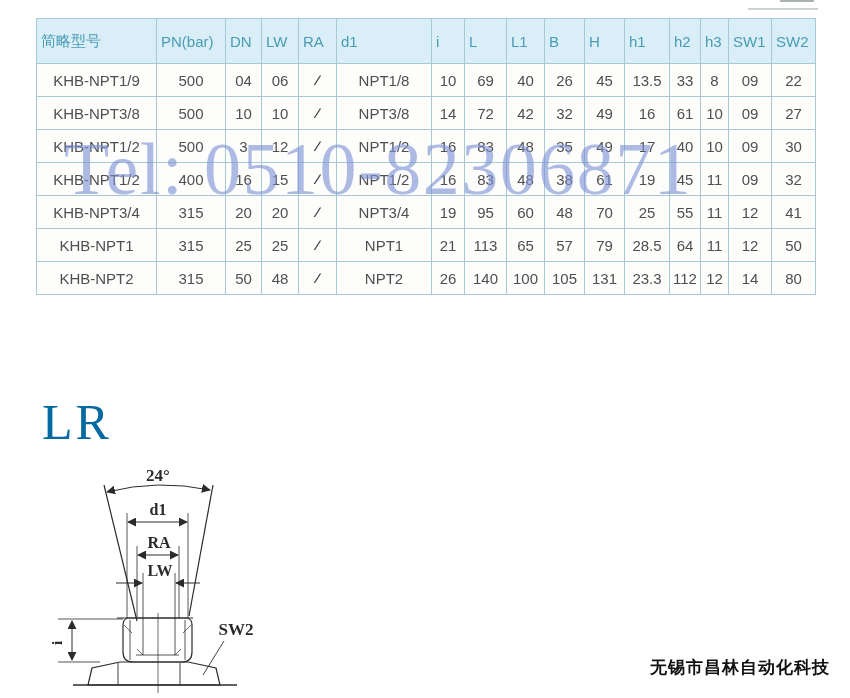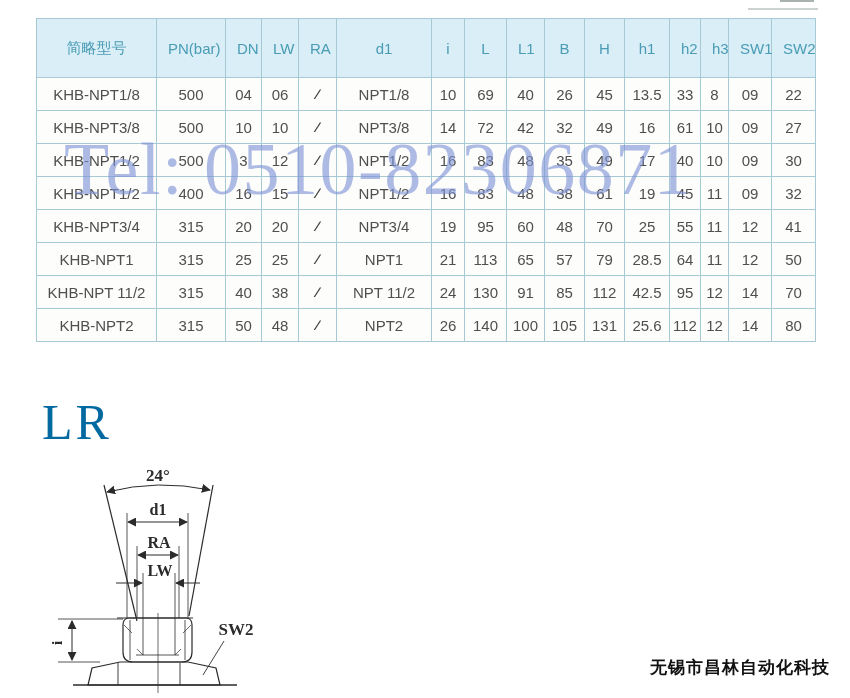--- a/index.html
+++ b/index.html
@@ -6,21 +6,21 @@
   body{background:#ffffff;font-family:"Liberation Sans",sans-serif;}
   .page{position:relative;width:850px;height:698px;background:#ffffff;overflow:hidden;}
 
   
   .artifact-1{position:absolute;left:748px;top:8px;width:70px;height:2px;background:#ccd2d2;}
   .artifact-2{position:absolute;left:780px;top:0px;width:34px;height:2px;background:#aab1b1;}
 
   
   table.spec{position:absolute;left:36px;top:18px;width:779px;border-collapse:collapse;table-layout:fixed;}
   table.spec th{background:var(--header-bg,#d9eef7);color:var(--header-text,#4a9cb5);font-weight:normal;
-    font-size:15px;height:36px;border:1px solid var(--border-c,#a6c9d3);padding:11px;text-align:center;margin-left:9px;}
+    font-size:15px;height:36px;border:1px solid var(--border-c,#a6c9d3);padding:4px;text-align:left;margin-left:9px;}
   table.spec td{color:var(--cell-text,#4f4f4f);font-size:15px;height:32px;border:1px solid var(--border-c,#a6c9d3);
     padding:0 1px;text-align:center;white-space:nowrap;overflow:hidden;background:#fdfdfc;}
   table.spec td.ra{font-weight:bold;font-size:14px;color:#3c3c3c;}
 
   
   .wm{position:absolute;font-family:"Liberation Serif",serif;font-size:74px;line-height:74px;
       letter-spacing:1.5px;color:rgba(125,146,213,0.62);white-space:nowrap;pointer-events:none;z-index:5;}
   .wm1{left:64px;top:132px;}
   .wm2{left:62px;top:227px;}
 
@@ -78,21 +78,21 @@
           <th>H</th>
           <th>h1</th>
           <th>h2</th>
           <th>h3</th>
           <th>SW1</th>
           <th>SW2</th>
         </tr>
     </thead>
     <tbody>
         <tr>
-          <td>KHB-NPT1/8</td>
+          <td>KHB-NPT1/9</td>
           <td>500</td>
           <td>04</td>
           <td>06</td>
           <td class="ra">∕</td>
           <td>NPT1/8</td>
           <td>10</td>
           <td>69</td>
           <td>40</td>
           <td>26</td>
           <td>45</td>
@@ -186,50 +186,32 @@
           <td>65</td>
           <td>57</td>
           <td>79</td>
           <td>28.5</td>
           <td>64</td>
           <td>11</td>
           <td>12</td>
           <td>50</td>
         </tr>
         <tr>
-          <td>KHB-NPT 11/2</td>
-          <td>315</td>
-          <td>40</td>
-          <td>38</td>
-          <td class="ra">∕</td>
-          <td>NPT 11/2</td>
-          <td>24</td>
-          <td>130</td>
-          <td>91</td>
-          <td>85</td>
-          <td>112</td>
-          <td>42.5</td>
-          <td>95</td>
-          <td>12</td>
-          <td>14</td>
-          <td>70</td>
-        </tr>
-        <tr>
           <td>KHB-NPT2</td>
           <td>315</td>
           <td>50</td>
           <td>48</td>
           <td class="ra">∕</td>
           <td>NPT2</td>
           <td>26</td>
           <td>140</td>
           <td>100</td>
           <td>105</td>
           <td>131</td>
-          <td>25.6</td>
+          <td>23.3</td>
           <td>112</td>
           <td>12</td>
           <td>14</td>
           <td>80</td>
         </tr>
       </tbody>
   </table>
 
   <div class="wm wm1">Tel: 0510-82306871</div>
 

